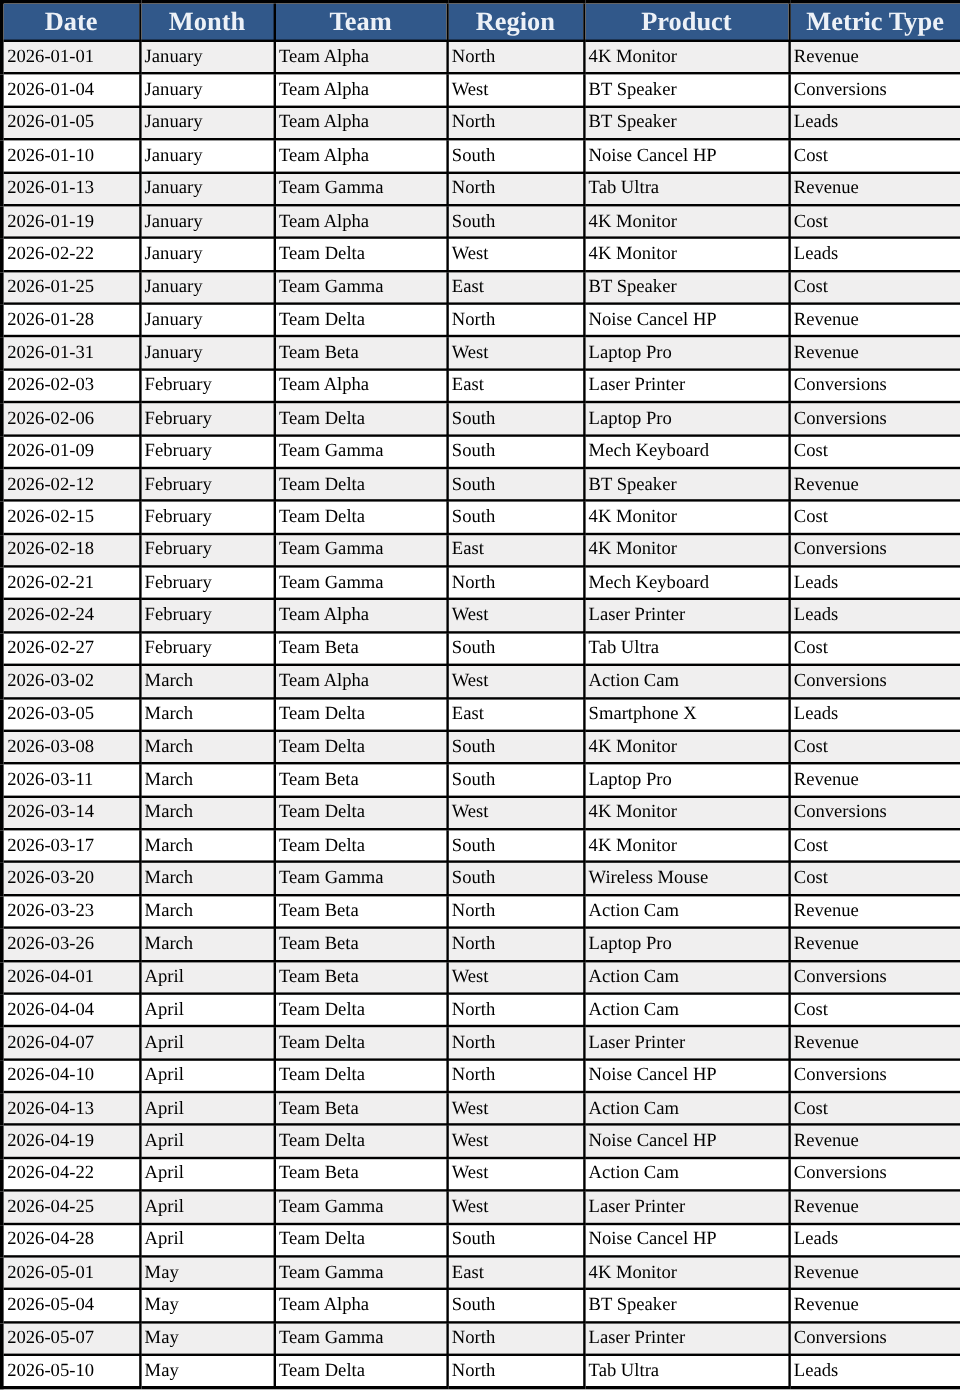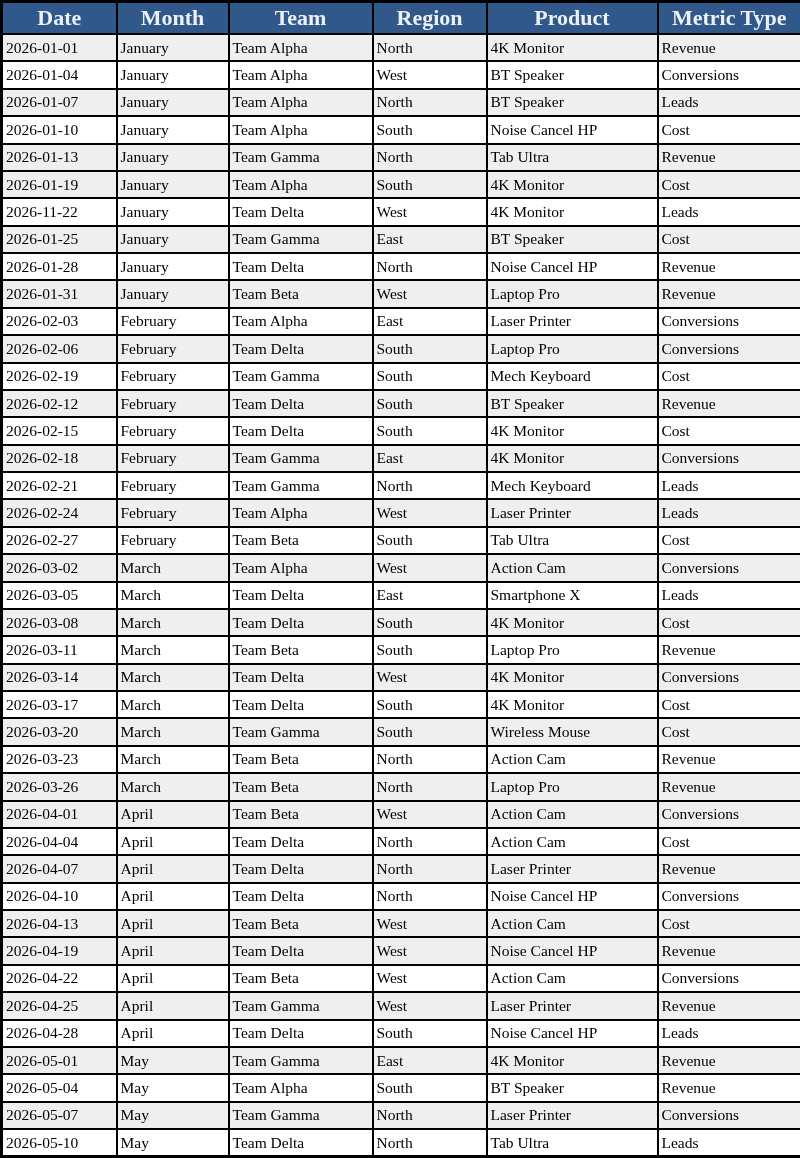--- a/index.html
+++ b/index.html
@@ -89,21 +89,21 @@
         </tr>
         <tr class="row-even">
           <td>2026-01-04</td>
           <td>January</td>
           <td>Team Alpha</td>
           <td>West</td>
           <td>BT Speaker</td>
           <td>Conversions</td>
         </tr>
         <tr class="row-odd">
-          <td>2026-01-07</td>
+          <td>2026-01-05</td>
           <td>January</td>
           <td>Team Alpha</td>
           <td>North</td>
           <td>BT Speaker</td>
           <td>Leads</td>
         </tr>
         <tr class="row-even">
           <td>2026-01-10</td>
           <td>January</td>
           <td>Team Alpha</td>
@@ -121,21 +121,21 @@
         </tr>
         <tr class="row-odd">
           <td>2026-01-19</td>
           <td>January</td>
           <td>Team Alpha</td>
           <td>South</td>
           <td>4K Monitor</td>
           <td>Cost</td>
         </tr>
         <tr class="row-even">
-          <td>2026-11-22</td>
+          <td>2026-02-22</td>
           <td>January</td>
           <td>Team Delta</td>
           <td>West</td>
           <td>4K Monitor</td>
           <td>Leads</td>
         </tr>
         <tr class="row-odd">
           <td>2026-01-25</td>
           <td>January</td>
           <td>Team Gamma</td>
@@ -169,21 +169,21 @@
         </tr>
         <tr class="row-odd">
           <td>2026-02-06</td>
           <td>February</td>
           <td>Team Delta</td>
           <td>South</td>
           <td>Laptop Pro</td>
           <td>Conversions</td>
         </tr>
         <tr class="row-even">
-          <td>2026-02-19</td>
+          <td>2026-01-09</td>
           <td>February</td>
           <td>Team Gamma</td>
           <td>South</td>
           <td>Mech Keyboard</td>
           <td>Cost</td>
         </tr>
         <tr class="row-odd">
           <td>2026-02-12</td>
           <td>February</td>
           <td>Team Delta</td>

